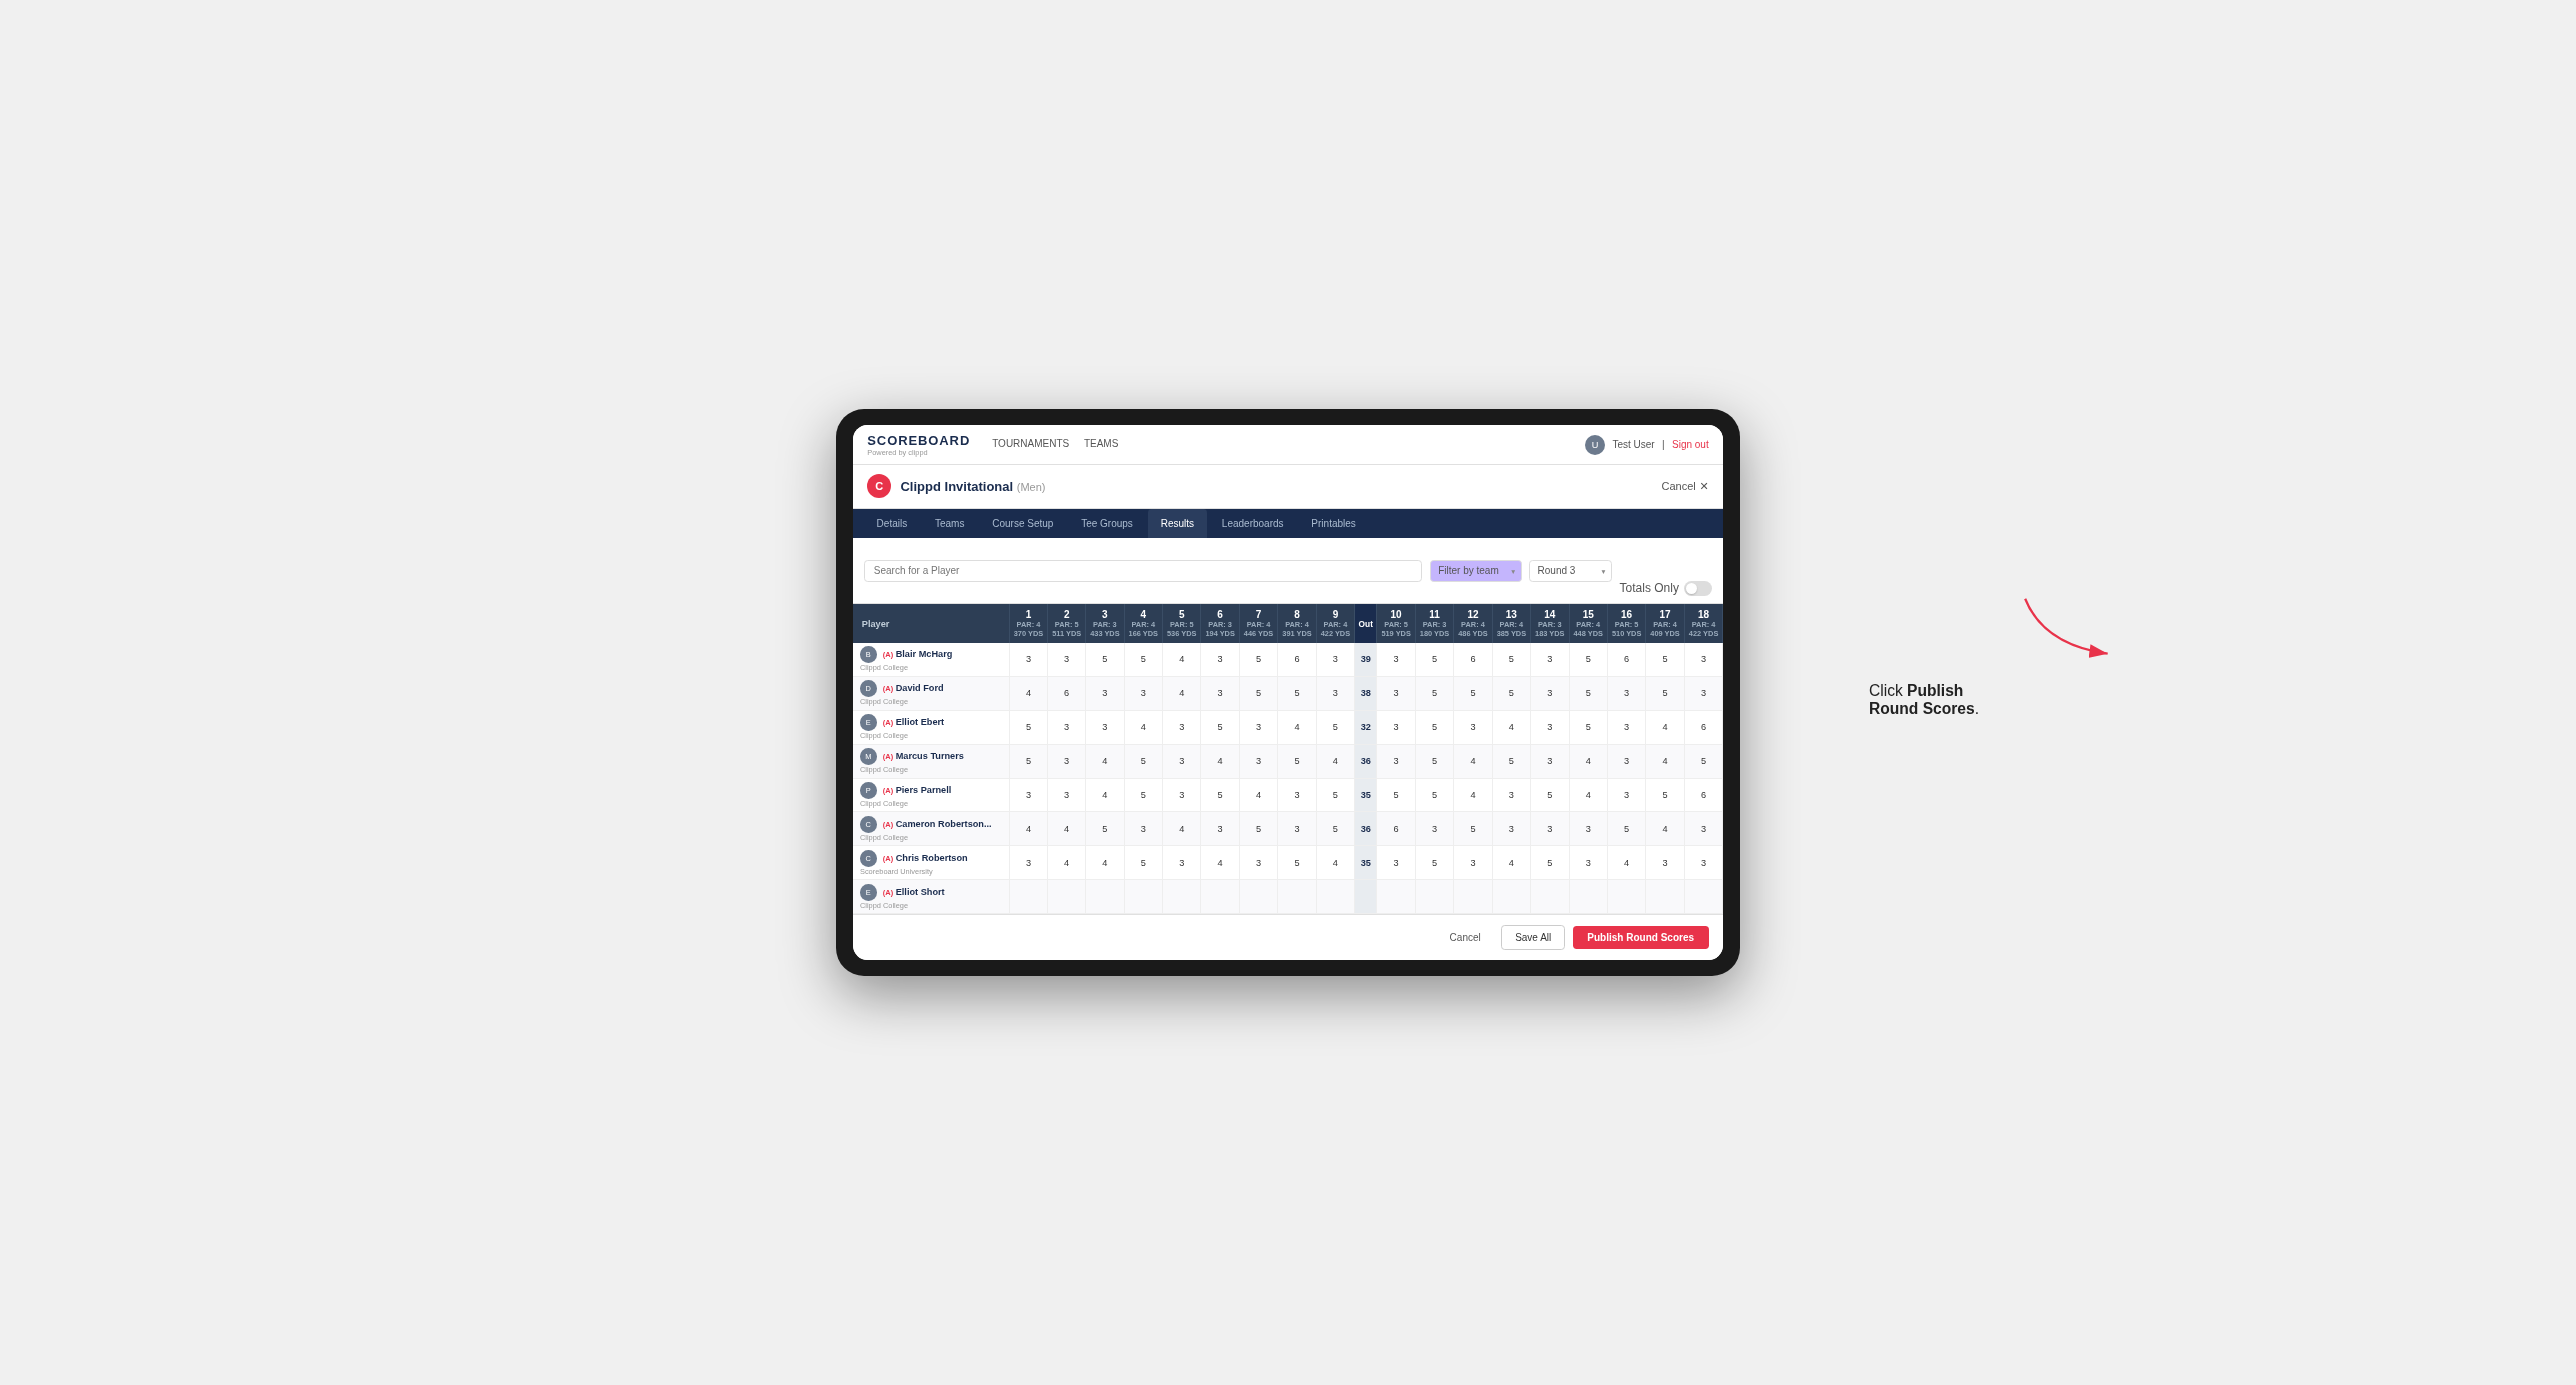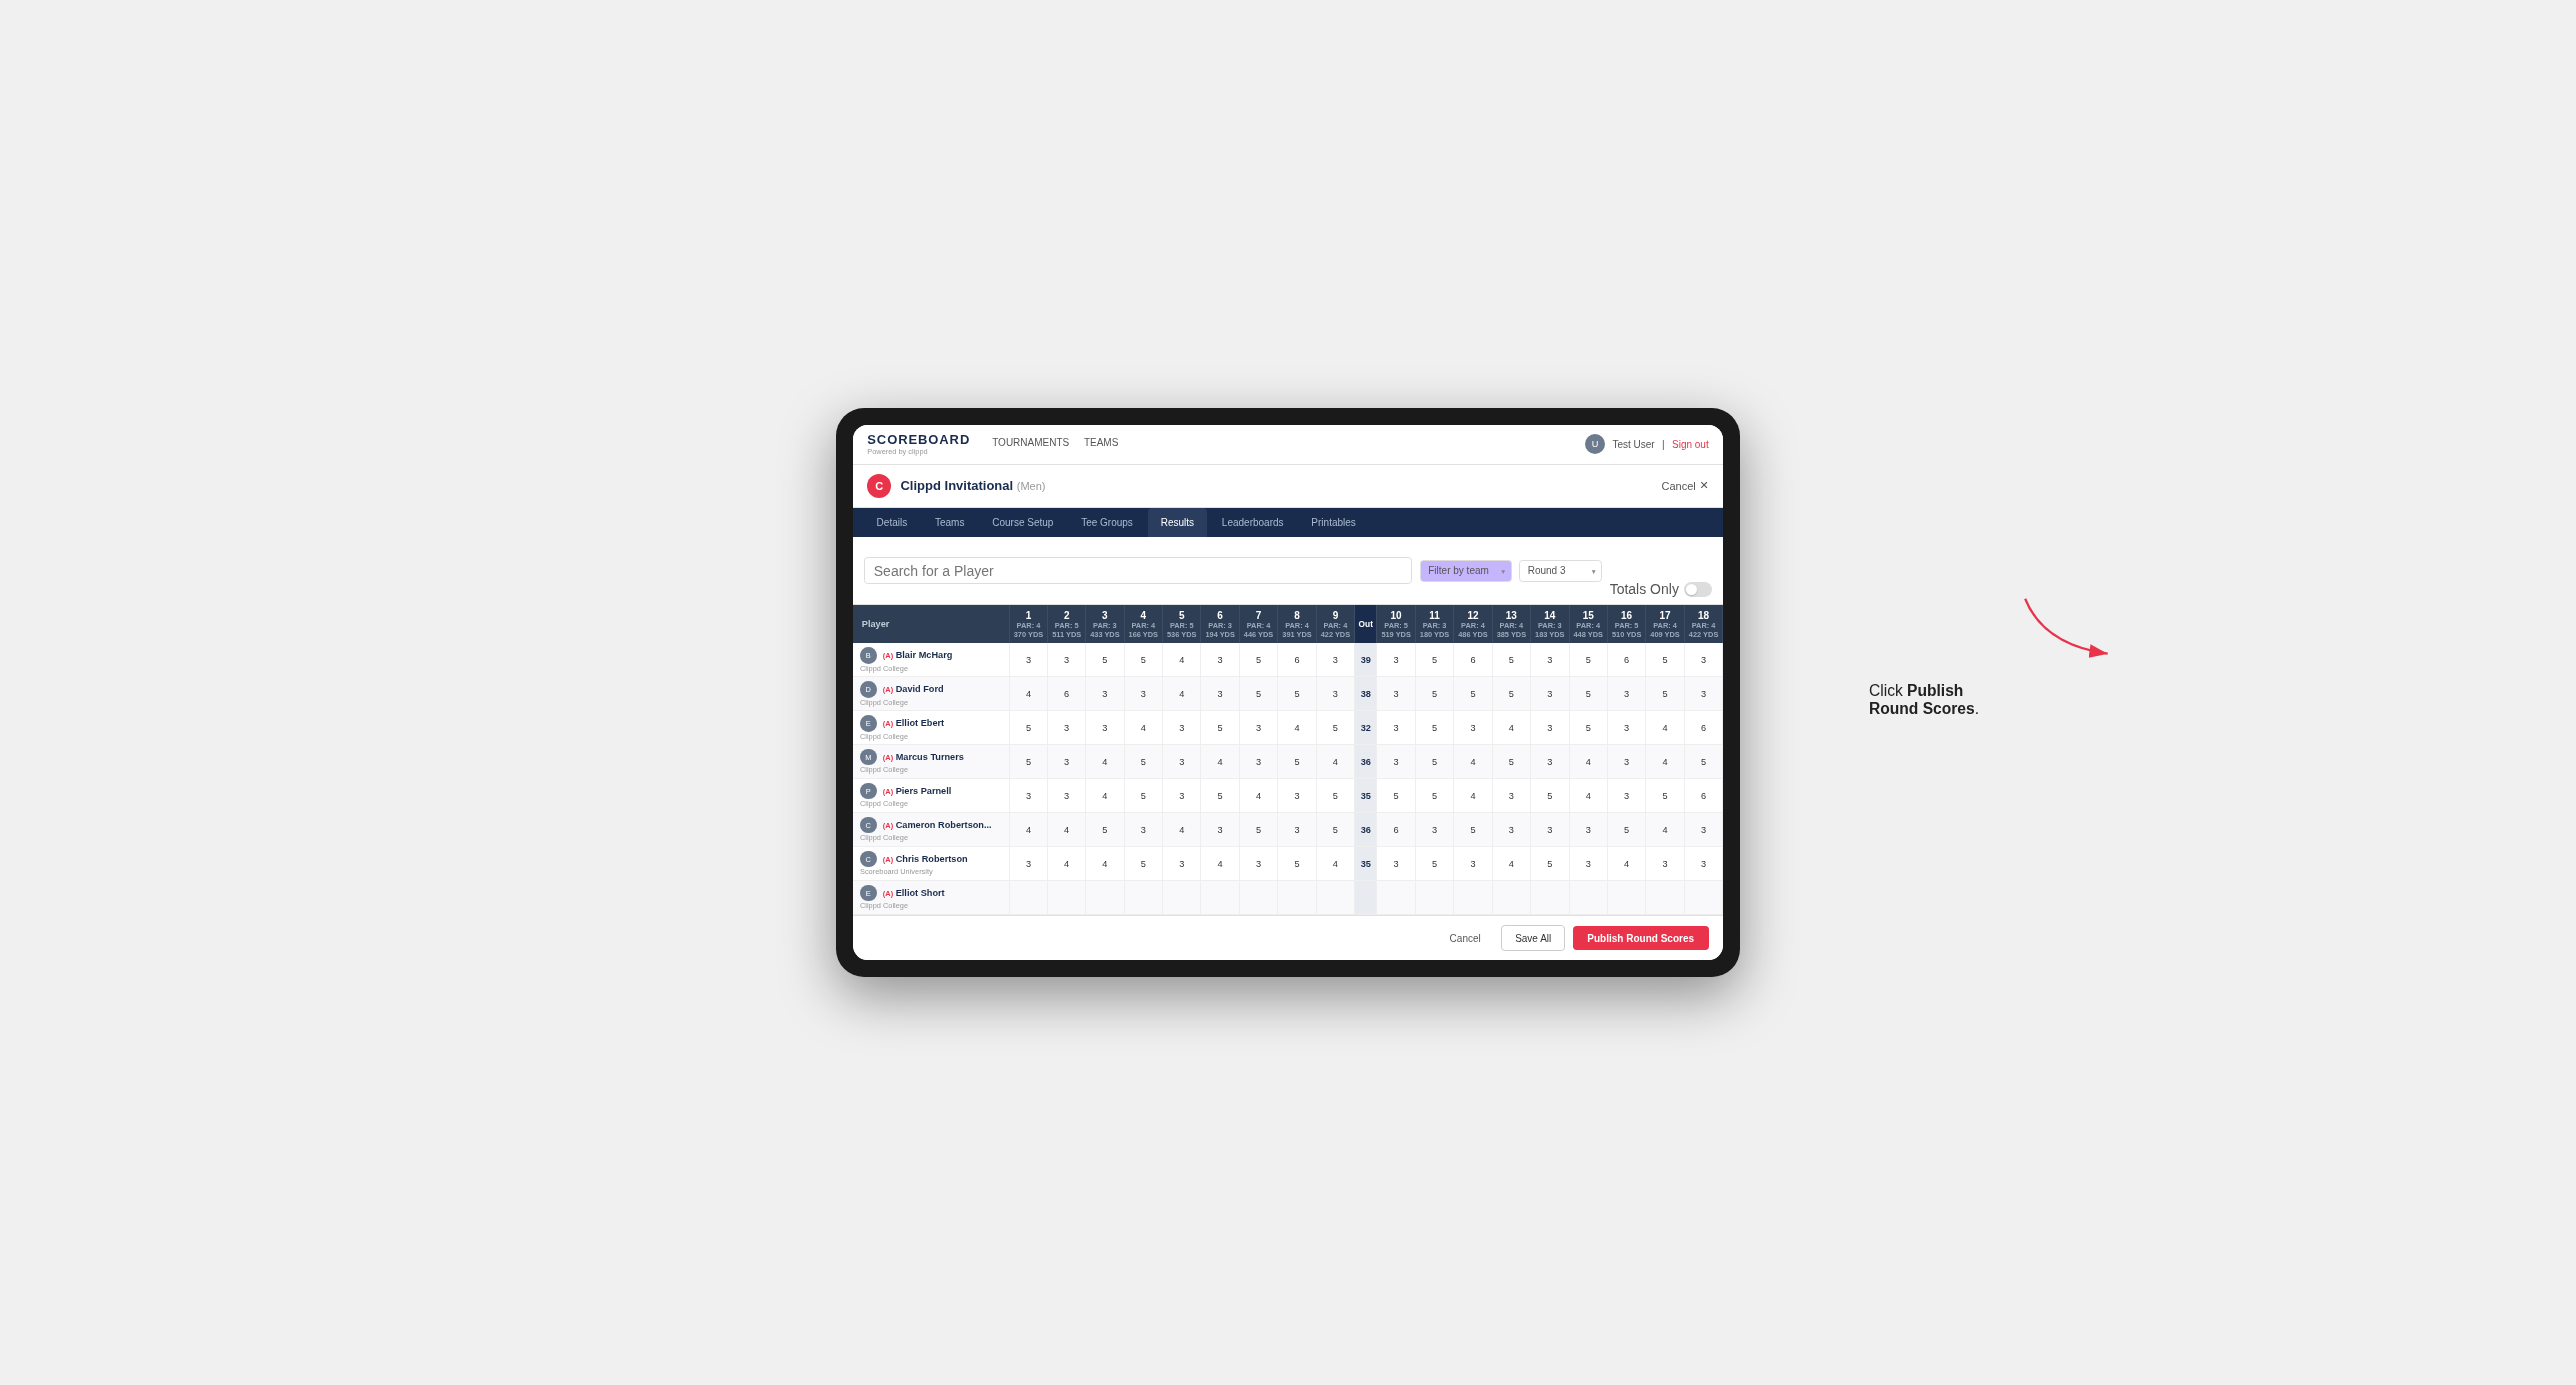--- a/index.html
+++ b/index.html
@@ -166,21 +166,21 @@
       gap: 7.4px;
       border-bottom: 0.9px solid #e0e0e0;
       background: #fff;
     }
 
     .search-input {
       flex: 1;
       border: 0.9px solid #ddd;
       border-radius: 3.7px;
       padding: 4.6px 9.2px;
-      font-size: 14px;
+      font-size: 10px;
       color: #999;
     }
 
     .filter-select {
       border: 0.9px solid #ddd;
       border-radius: 3.7px;
       padding: 4.6px 18.4px 4.6px 7.4px;
       font-size: 10px;
       color: #555;
       background: #c4b5fd;
@@ -196,23 +196,23 @@
       font-size: 10px;
       color: #555;
       background: #fff;
       appearance: none;
       cursor: pointer;
       min-width: 83px;
     }
 
     .totals-toggle {
       display: flex;
-      align-items: flex-end;
+      align-items: flex-start;
       gap: 5.5px;
-      font-size: 14px;
+      font-size: 12px;
       color: #555;
       margin-top: 36px;
     }
 
     .toggle-switch {
       width: 28px;
       height: 14.7px;
       background: #ddd;
       border-radius: 7.4px;
       position: relative;

